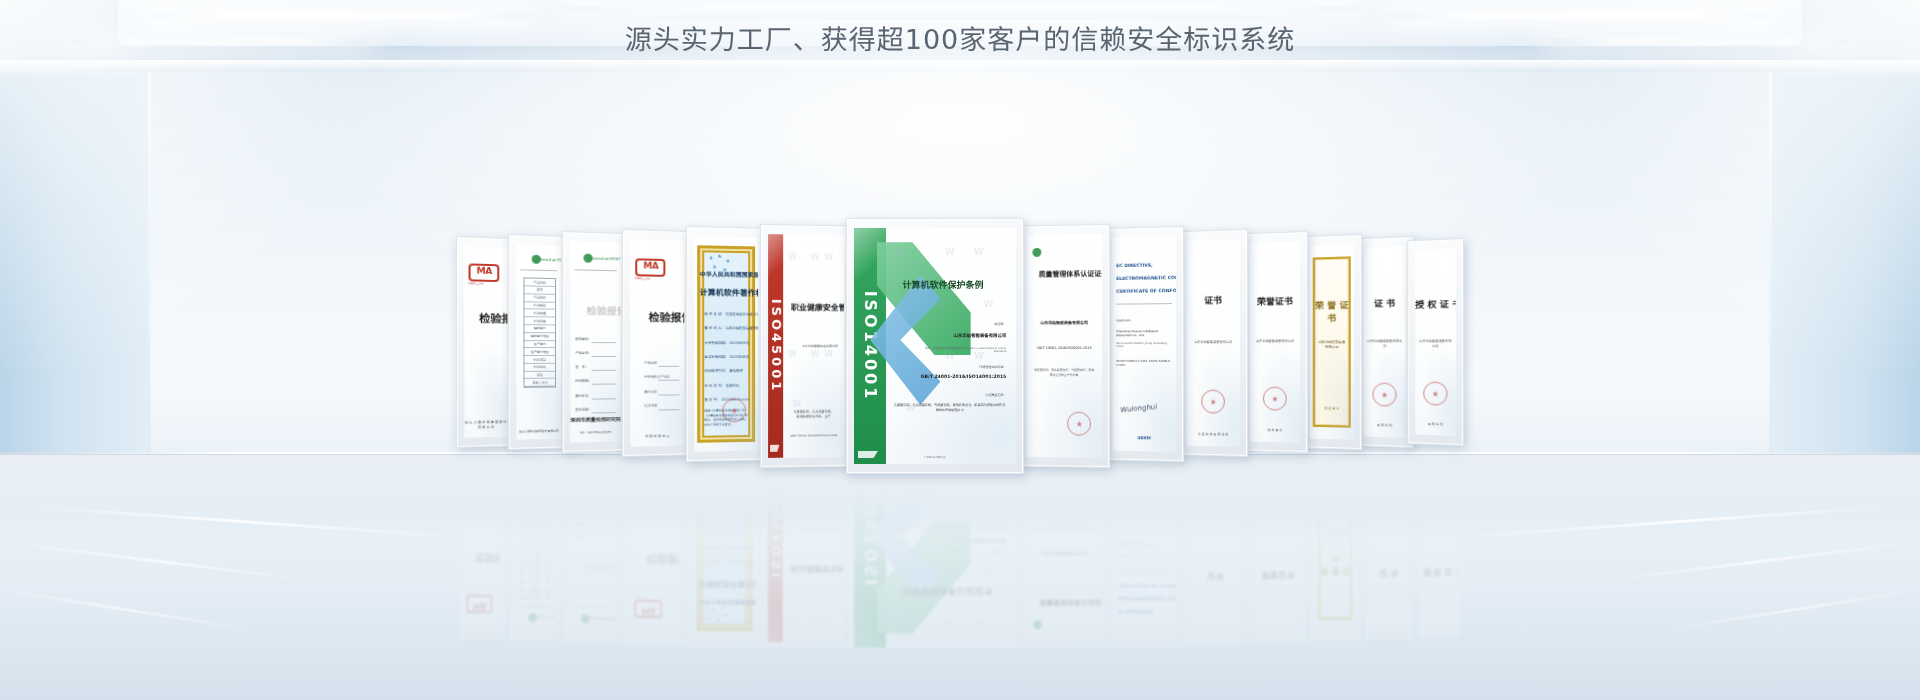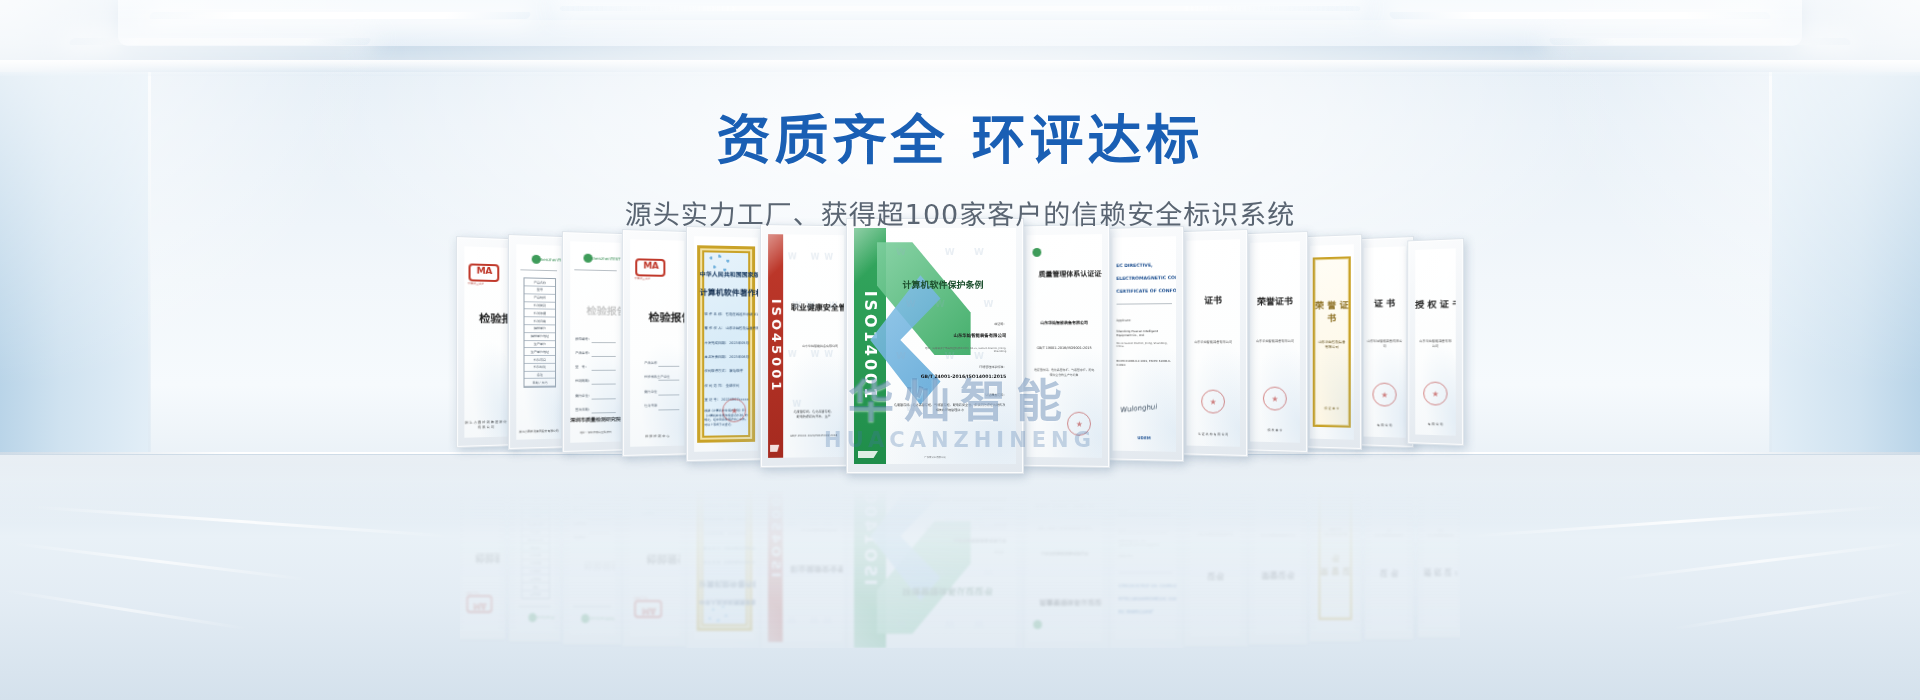--- a/index.html
+++ b/index.html
@@ -308,21 +308,20 @@
   <div class="floor-line"></div>
   <div class="floor-sheen"></div>
   <div class="floor-streak f1"></div>
   <div class="floor-streak f2"></div>
   <div class="floor-streak f3"></div>
   <div class="floor-streak f4"></div>
   <div class="floor-streak f5"></div>
   <div class="floor-streak f6"></div>
 
   <div class="headings">
-    <h1 class="title">资质齐全 环评达标</h1>
     <p class="subtitle">源头实力工厂、获得超100家客户的信赖安全标识系统</p>
   </div>
 
   <div class="cert-wall" id="certWall">
       <div class="cert" style="width: 58px; height: 212px; margin-top: 8px; margin-left: 0px; z-index: 1; transform: rotateY(30deg); transform-origin: left center;">
         <div class="mat">
           <div class="paper">
             <div class="mca" style="left:10%;top:9%">MA</div>
             <div class="mca-sub" style="left:8%;top:18%">中国计量认证</div>
             <div class="cn-title" style="left:34%;top:33%;font-size:11px">检验报告</div>
@@ -792,18 +791,14 @@
           <div class="paper">
             <div class="cn-title" style="left:0;right:0;top:26%;text-align:center;font-size:9px;width:100%">授 权 证 书</div>
             <div style="position:absolute;left:8%;right:8%;top:48%;text-align:center;font-size:3.2px;color:#555">山东华灿智能装备有限公司</div>
             <div class="seal" style="left:50%;bottom:16%;transform:translateX(-50%)"></div>
             <div style="position:absolute;left:0;right:0;bottom:5%;text-align:center;font-size:3px;color:#444">有 限 公 司</div>
           </div>
         </div>
       </div>
     </div>
 
-  <div class="brand">
-    <div class="brand-cn">华灿智能</div>
-    <div class="brand-en">HUACANZHINENG</div>
-  </div>
 
 </div>
 
 </body></html>

